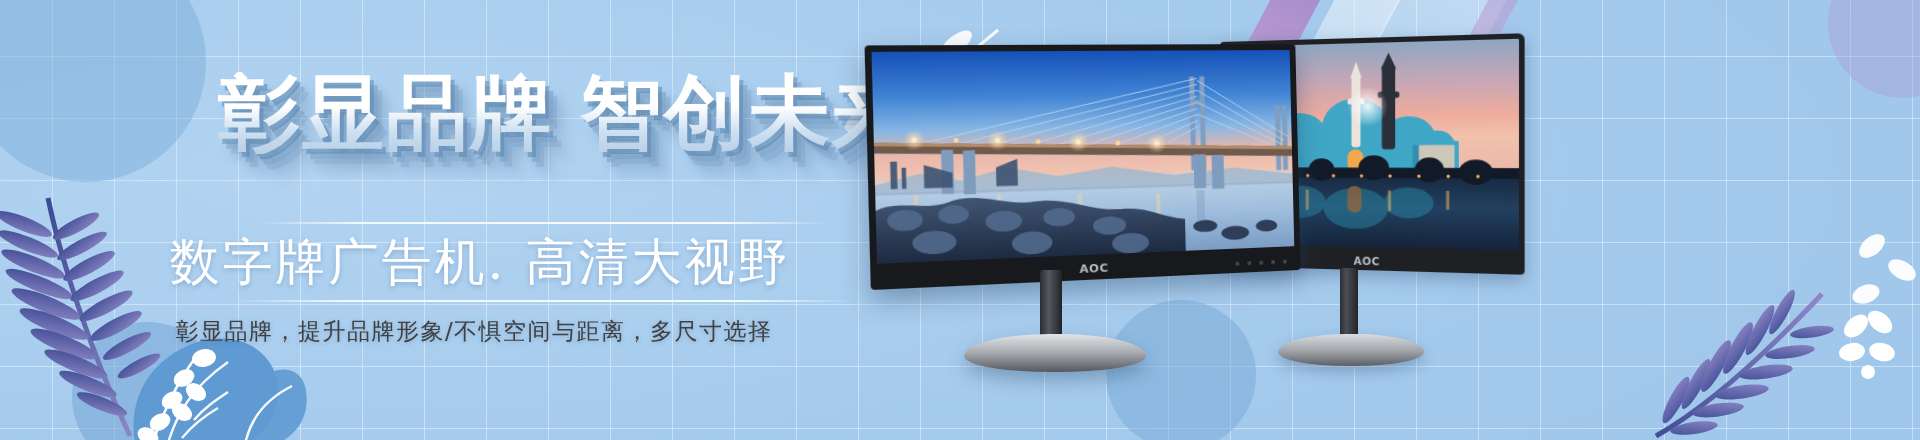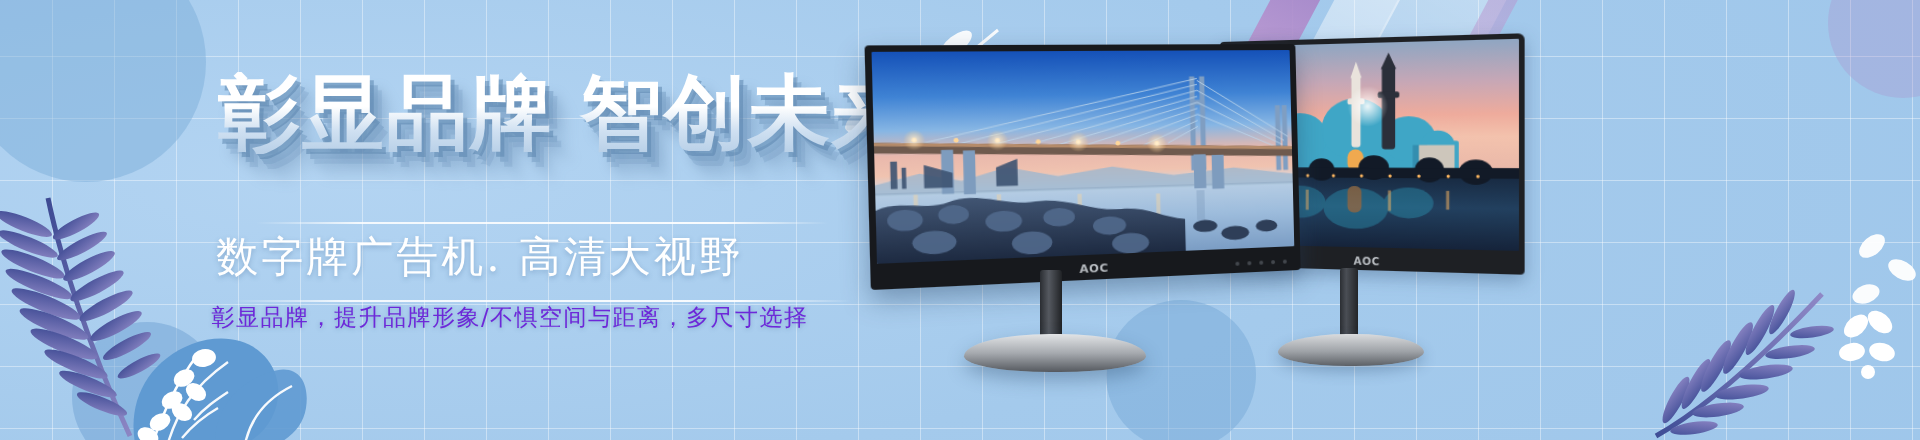--- a/index.html
+++ b/index.html
@@ -103,39 +103,38 @@
     background:linear-gradient(to right, rgba(255,255,255,0) 0%, rgba(255,255,255,.85) 18%, rgba(255,255,255,.92) 82%, rgba(255,255,255,0) 100%);
   }
   .rule-top{ left:256px; top:222px; width:572px; }
   .rule-bot{ left:232px; top:300px; width:620px; }
 
   .subhead{
     position:absolute; left:0; top:232px; width:900px;
     text-align:center;
     padding-left:60px;
     font-family:"DejaVu Serif","Liberation Serif", serif;
-    font-size:42px;
+    font-size:50px;
     line-height:1.2;
     letter-spacing:3px;
     color:#ffffff;
     white-space:nowrap;
     text-shadow:0 2px 5px rgba(60,100,145,.35);
   }
 
   .tagline{
-    position:absolute; left:0; top:302px; width:900px;
+    position:absolute; left:0; top:316px; width:900px;
     text-align:center;
     padding-left:48px;
     font-family:"DejaVu Sans","Liberation Sans", sans-serif;
     font-size:23px;
     letter-spacing:1.5px;
-    color:#6d28d9;
+    color:#404040;
     white-space:nowrap;
     text-shadow:0 1px 4px rgba(60,100,145,.35);
-    margin-left:36px;
   }
 
   
   .monitors{ position:absolute; left:880px; top:0; width:1040px; height:440px; }
 
   .monitor{ position:absolute; }
 
   
   .mon-back{ left:340px; top:42px; width:300px; height:300px; }
   .mon-back .bezel{

